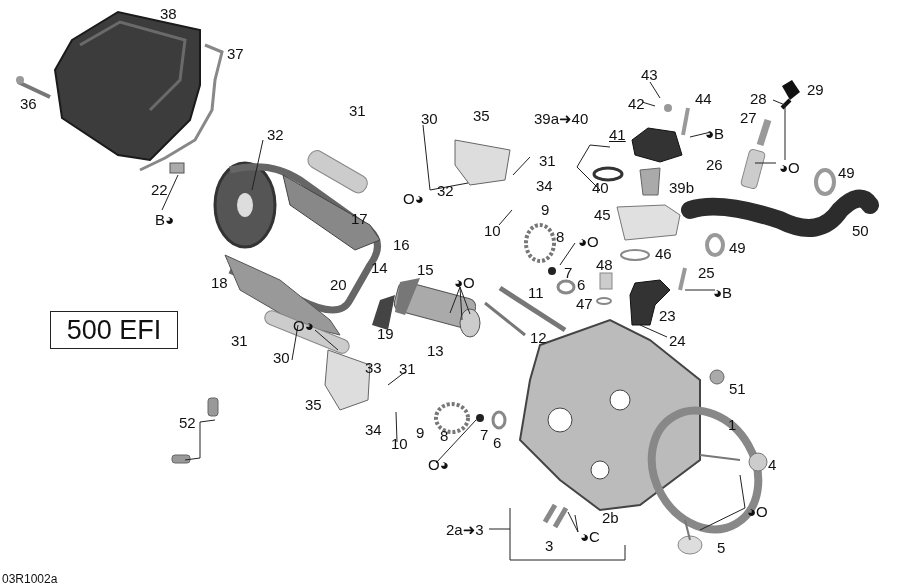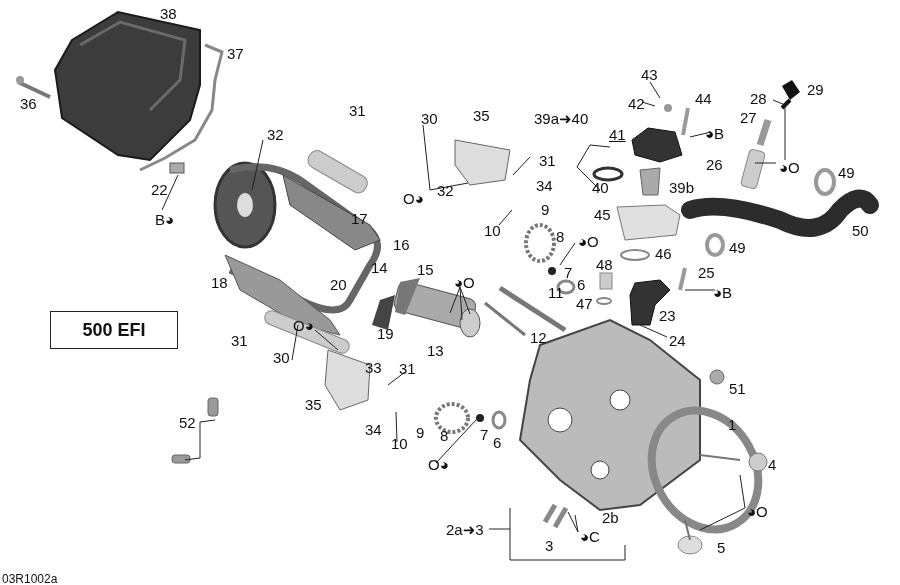--- a/index.html
+++ b/index.html
@@ -1,19 +1,19 @@
 <!DOCTYPE html>
 <html><head>
   <meta charset="utf-8">
   <style>
     html, body { margin:0; padding:0; background:#ffffff; }
     body { width:900px; height:585px; position:relative; overflow:hidden; font-family:"Liberation Sans", sans-serif; color:#111; }
     #canvas { position:absolute; left:0; top:0; width:900px; height:585px; }
     .lbl { position:absolute; font-size:15px; line-height:15px; white-space:nowrap; color:#111; }
-    .model-box { position:absolute; left:50px; top:311px; width:126px; height:36px; border:1px solid #222; display:flex; align-items:center; justify-content:center; font-weight:bold; font-size:18px; }
+    .model-box { position:absolute; left:50px; top:311px; width:126px; height:36px; border:1px solid #222; display:flex; align-items:center; justify-content:center; font-weight:normal; font-size:27px; }
     .code { position:absolute; left:2px; top:572px; font-size:12px; }
     svg { position:absolute; left:0; top:0; }
   </style>
 </head>
 <body>
 
 <div id="canvas">
   <svg width="900" height="585">
 
     <g>
@@ -179,21 +179,21 @@
       <div class="lbl" style="left: 577px; top: 277px;">6</div>
       <div class="lbl" style="left: 576px; top: 296px;">47</div>
       <div class="lbl" style="left: 351px; top: 211px;">17</div>
       <div class="lbl" style="left: 393px; top: 237px;">16</div>
       <div class="lbl" style="left: 371px; top: 260px;">14</div>
       <div class="lbl" style="left: 417px; top: 262px;">15</div>
       <div class="lbl" style="left: 211px; top: 275px;">18</div>
       <div class="lbl" style="left: 330px; top: 277px;">20</div>
       <div class="lbl" style="left: 454px; top: 275px;">◕O</div>
       <div class="lbl" style="left: 377px; top: 326px;">19</div>
-      <div class="lbl" style="left: 528px; top: 285px; margin-left: 20px;">11</div>
+      <div class="lbl" style="left: 528px; top: 285px;">11</div>
       <div class="lbl" style="left: 427px; top: 343px;">13</div>
       <div class="lbl" style="left: 530px; top: 330px;">12</div>
       <div class="lbl" style="left: 659px; top: 308px;">23</div>
       <div class="lbl" style="left: 669px; top: 333px;">24</div>
       <div class="lbl" style="left: 231px; top: 333px;">31</div>
       <div class="lbl" style="left: 293px; top: 318px;">O◕</div>
       <div class="lbl" style="left: 273px; top: 350px;">30</div>
       <div class="lbl" style="left: 365px; top: 360px;">33</div>
       <div class="lbl" style="left: 399px; top: 361px;">31</div>
       <div class="lbl" style="left: 305px; top: 397px;">35</div>

